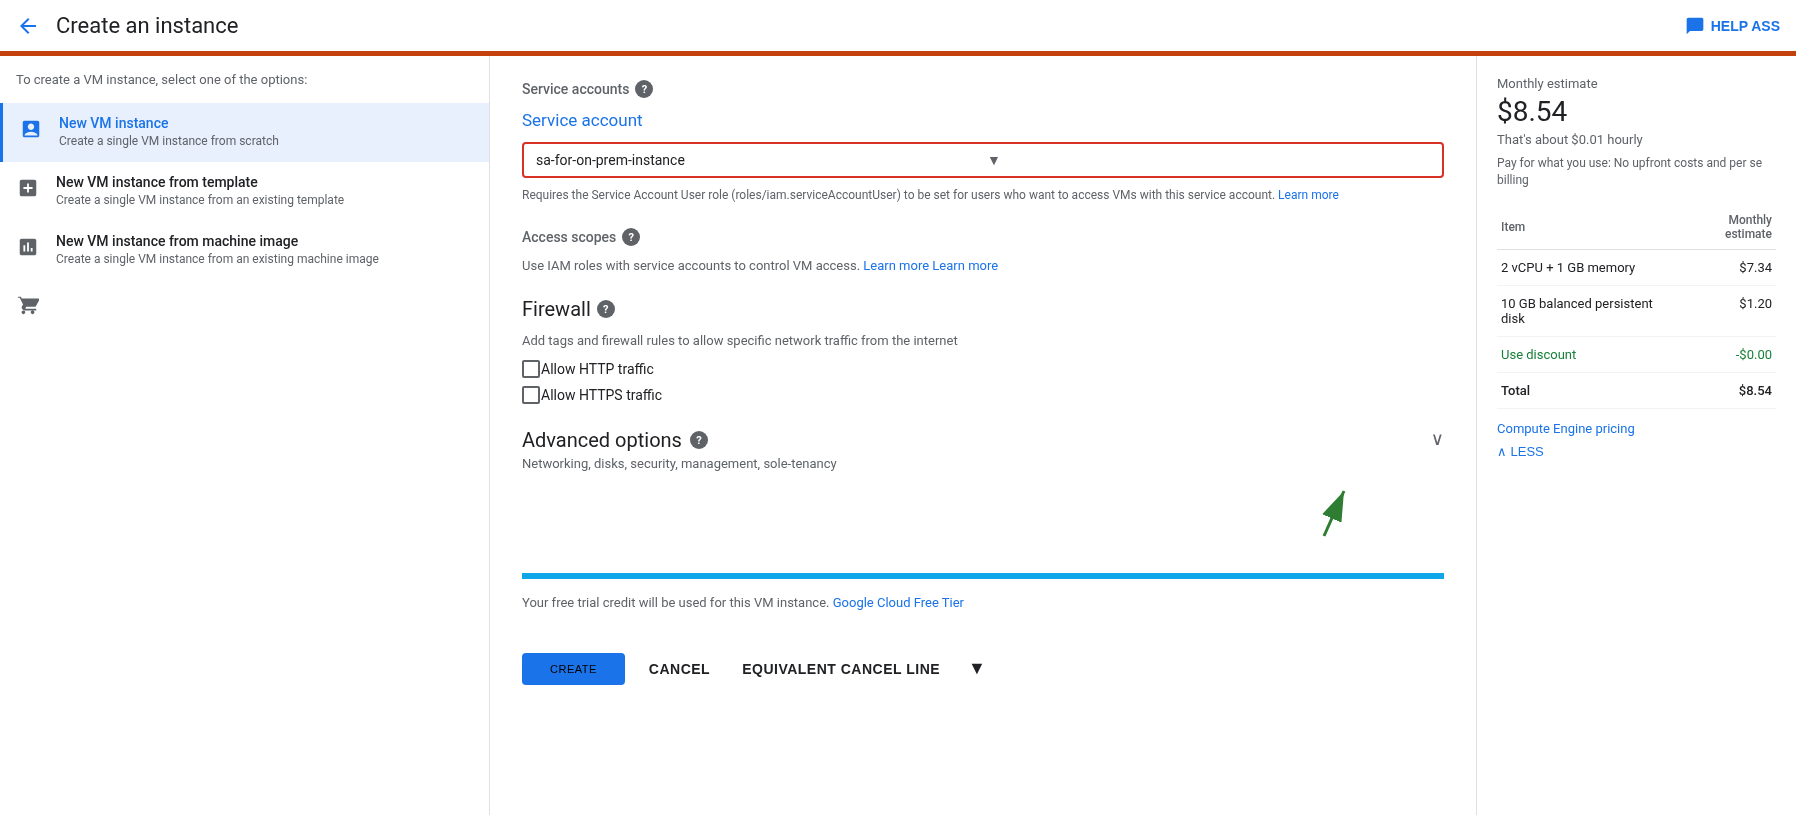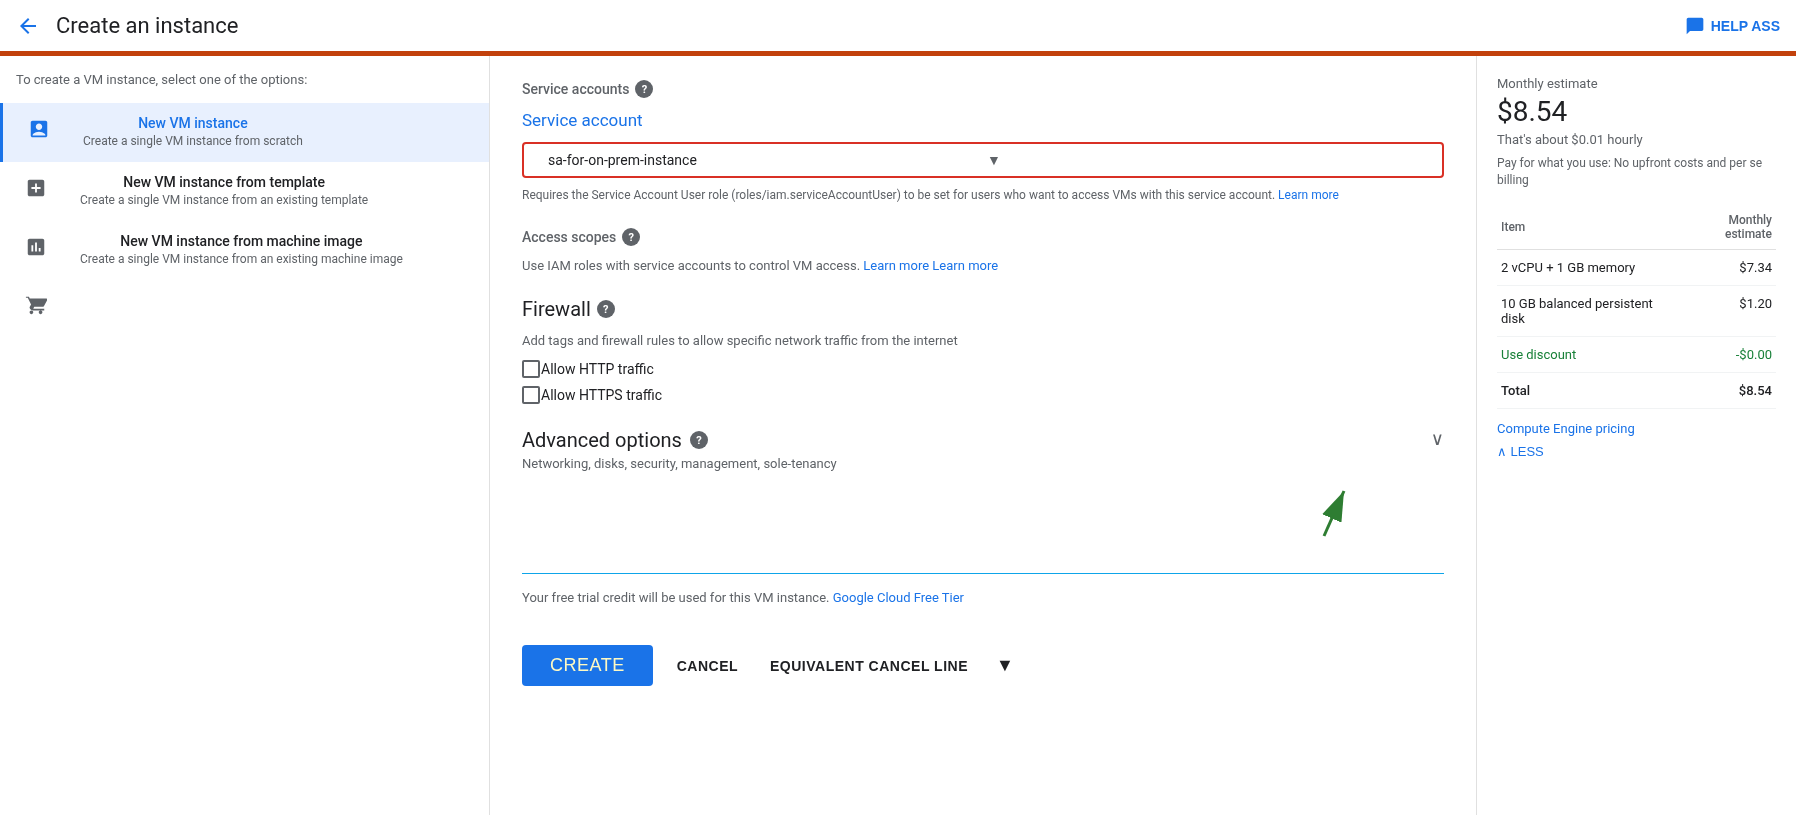--- a/index.html
+++ b/index.html
@@ -11,21 +11,21 @@
     }
     .back-btn { color: #1a73e8; cursor: pointer; margin-right: 16px; font-size: 20px; background: none; border: none; }
     .page-title { font-size: 22px; font-weight: 400; color: #202124; flex: 1; }
     .help-btn { display: flex; align-items: center; gap: 6px; color: #1a73e8; font-size: 14px; font-weight: 700; cursor: pointer; border: none; background: none; }
 
     .main-layout { display: flex; height: calc(815px - 56px); }
 
     
     .sidebar { width: 490px; border-right: 1px solid #e0e0e0; padding: 16px 0; overflow-y: auto; }
     .sidebar-intro { padding: 0 16px 16px; font-size: 13px; color: #5f6368; }
-    .sidebar-item { display: flex; align-items: flex-start; padding: 12px 24px; cursor: pointer; gap: 32px; text-align: center; }
+    .sidebar-item { display: flex; align-items: flex-start; padding: 12px 16px; cursor: pointer; gap: 16px; }
     .sidebar-item.active { background: #e8f0fe; border-left: 3px solid #1a73e8; }
     .sidebar-item-icon { width: 24px; height: 24px; flex-shrink: 0; display: flex; align-items: center; justify-content: center; color: #5f6368; margin-top: 2px; }
     .sidebar-item.active .sidebar-item-icon { color: #1a73e8; }
     .sidebar-item-text h3 { font-size: 14px; font-weight: 500; color: #202124; }
     .sidebar-item.active .sidebar-item-text h3 { color: #1a73e8; }
     .sidebar-item-text p { font-size: 12px; color: #5f6368; margin-top: 2px; line-height: 1.4; }
 
     
     .content-area { flex: 1; overflow-y: auto; padding: 24px 32px; }
 
@@ -45,21 +45,21 @@
     .pricing-link { color: #1a73e8; font-size: 13px; text-decoration: none; display: block; margin-top: 12px; cursor: pointer; }
     .pricing-less { color: #1a73e8; font-size: 13px; cursor: pointer; margin-top: 8px; display: flex; align-items: center; gap: 4px; border: none; background: none; }
 
     
     .section-title { font-size: 14px; font-weight: 500; color: #5f6368; margin-bottom: 12px; display: flex; align-items: center; gap: 6px; }
     .section-block { margin-bottom: 24px; }
     .help-icon { display: inline-flex; align-items: center; justify-content: center; width: 18px; height: 18px; border-radius: 50%; background: #5f6368; color: #fff; font-size: 11px; font-weight: 700; cursor: pointer; }
     
     
     .field-label { font-size: 17px; color: #1a73e8; margin-bottom: 12px; }
-    .dropdown-field { display: flex; align-items: center; border: 2px solid #d93025; border-radius: 4px; padding: 8px 24px; background: #fff; cursor: pointer; gap: 8px; }
+    .dropdown-field { display: flex; align-items: center; border: 2px solid #d93025; border-radius: 4px; padding: 8px 12px; background: #fff; cursor: pointer; gap: 8px; }
     .dropdown-field span { flex: 1; font-size: 14px; }
     .dropdown-arrow { color: #5f6368; }
     .field-note { font-size: 12px; color: #5f6368; margin-top: 8px; line-height: 1.5; }
     .field-note a { color: #1a73e8; text-decoration: none; }
 
     
     .access-desc { font-size: 13px; color: #5f6368; margin-bottom: 0; }
     .access-desc a { color: #1a73e8; text-decoration: none; }
 
     
@@ -68,26 +68,26 @@
     .checkbox-box { width: 18px; height: 18px; border: 2px solid #5f6368; border-radius: 2px; flex-shrink: 0; }
     .checkbox-label { font-size: 14px; color: #202124; }
 
     
     .advanced-header { display: flex; align-items: flex-start; justify-content: space-between; }
     .advanced-title { font-size: 20px; font-weight: 400; color: #202124; display: flex; align-items: center; gap: 8px; }
     .advanced-desc { font-size: 13px; color: #5f6368; margin-top: 4px; }
     .chevron-down { color: #5f6368; font-size: 18px; cursor: pointer; }
 
     
-    .free-trial-notice { font-size: 13px; color: #5f6368; margin-top: 32px; padding-top: 16px; border-top: 1px solid #0ea5e9; }
+    .free-trial-notice { font-size: 13px; color: #5f6368; margin-top: 32px; padding-top: 16px; border-top: 6px solid #0ea5e9; }
     .free-trial-notice a { color: #1a73e8; text-decoration: none; }
 
     
     .bottom-buttons { display: flex; align-items: center; gap: 16px; margin-top: 24px; padding-top: 16px; }
-    .btn-create { background: #1a73e8; color: #fef9c3; border: none; padding: 10px 28px; border-radius: 4px; font-size: 18px; font-weight: 500; letter-spacing: 0.5px; cursor: pointer; }
+    .btn-create { background: #1a73e8; color: #000000; border: none; padding: 10px 28px; border-radius: 4px; font-size: 11px; font-weight: 500; letter-spacing: 0.5px; cursor: pointer; }
     .btn-cancel { background: none; border: none; color: #202124; font-size: 14px; font-weight: 700; letter-spacing: 0.5px; cursor: pointer; padding: 10px 8px; }
     .btn-equivalent { background: none; border: none; color: #202124; font-size: 14px; font-weight: 700; letter-spacing: 0.5px; cursor: pointer; padding: 10px 8px; }
     .btn-dropdown { background: none; border: none; color: #202124; font-size: 18px; cursor: pointer; padding: 8px 4px; }
 
     
     svg { display: inline-block; vertical-align: middle; }
   </style>
 </head>
 <body>
 

